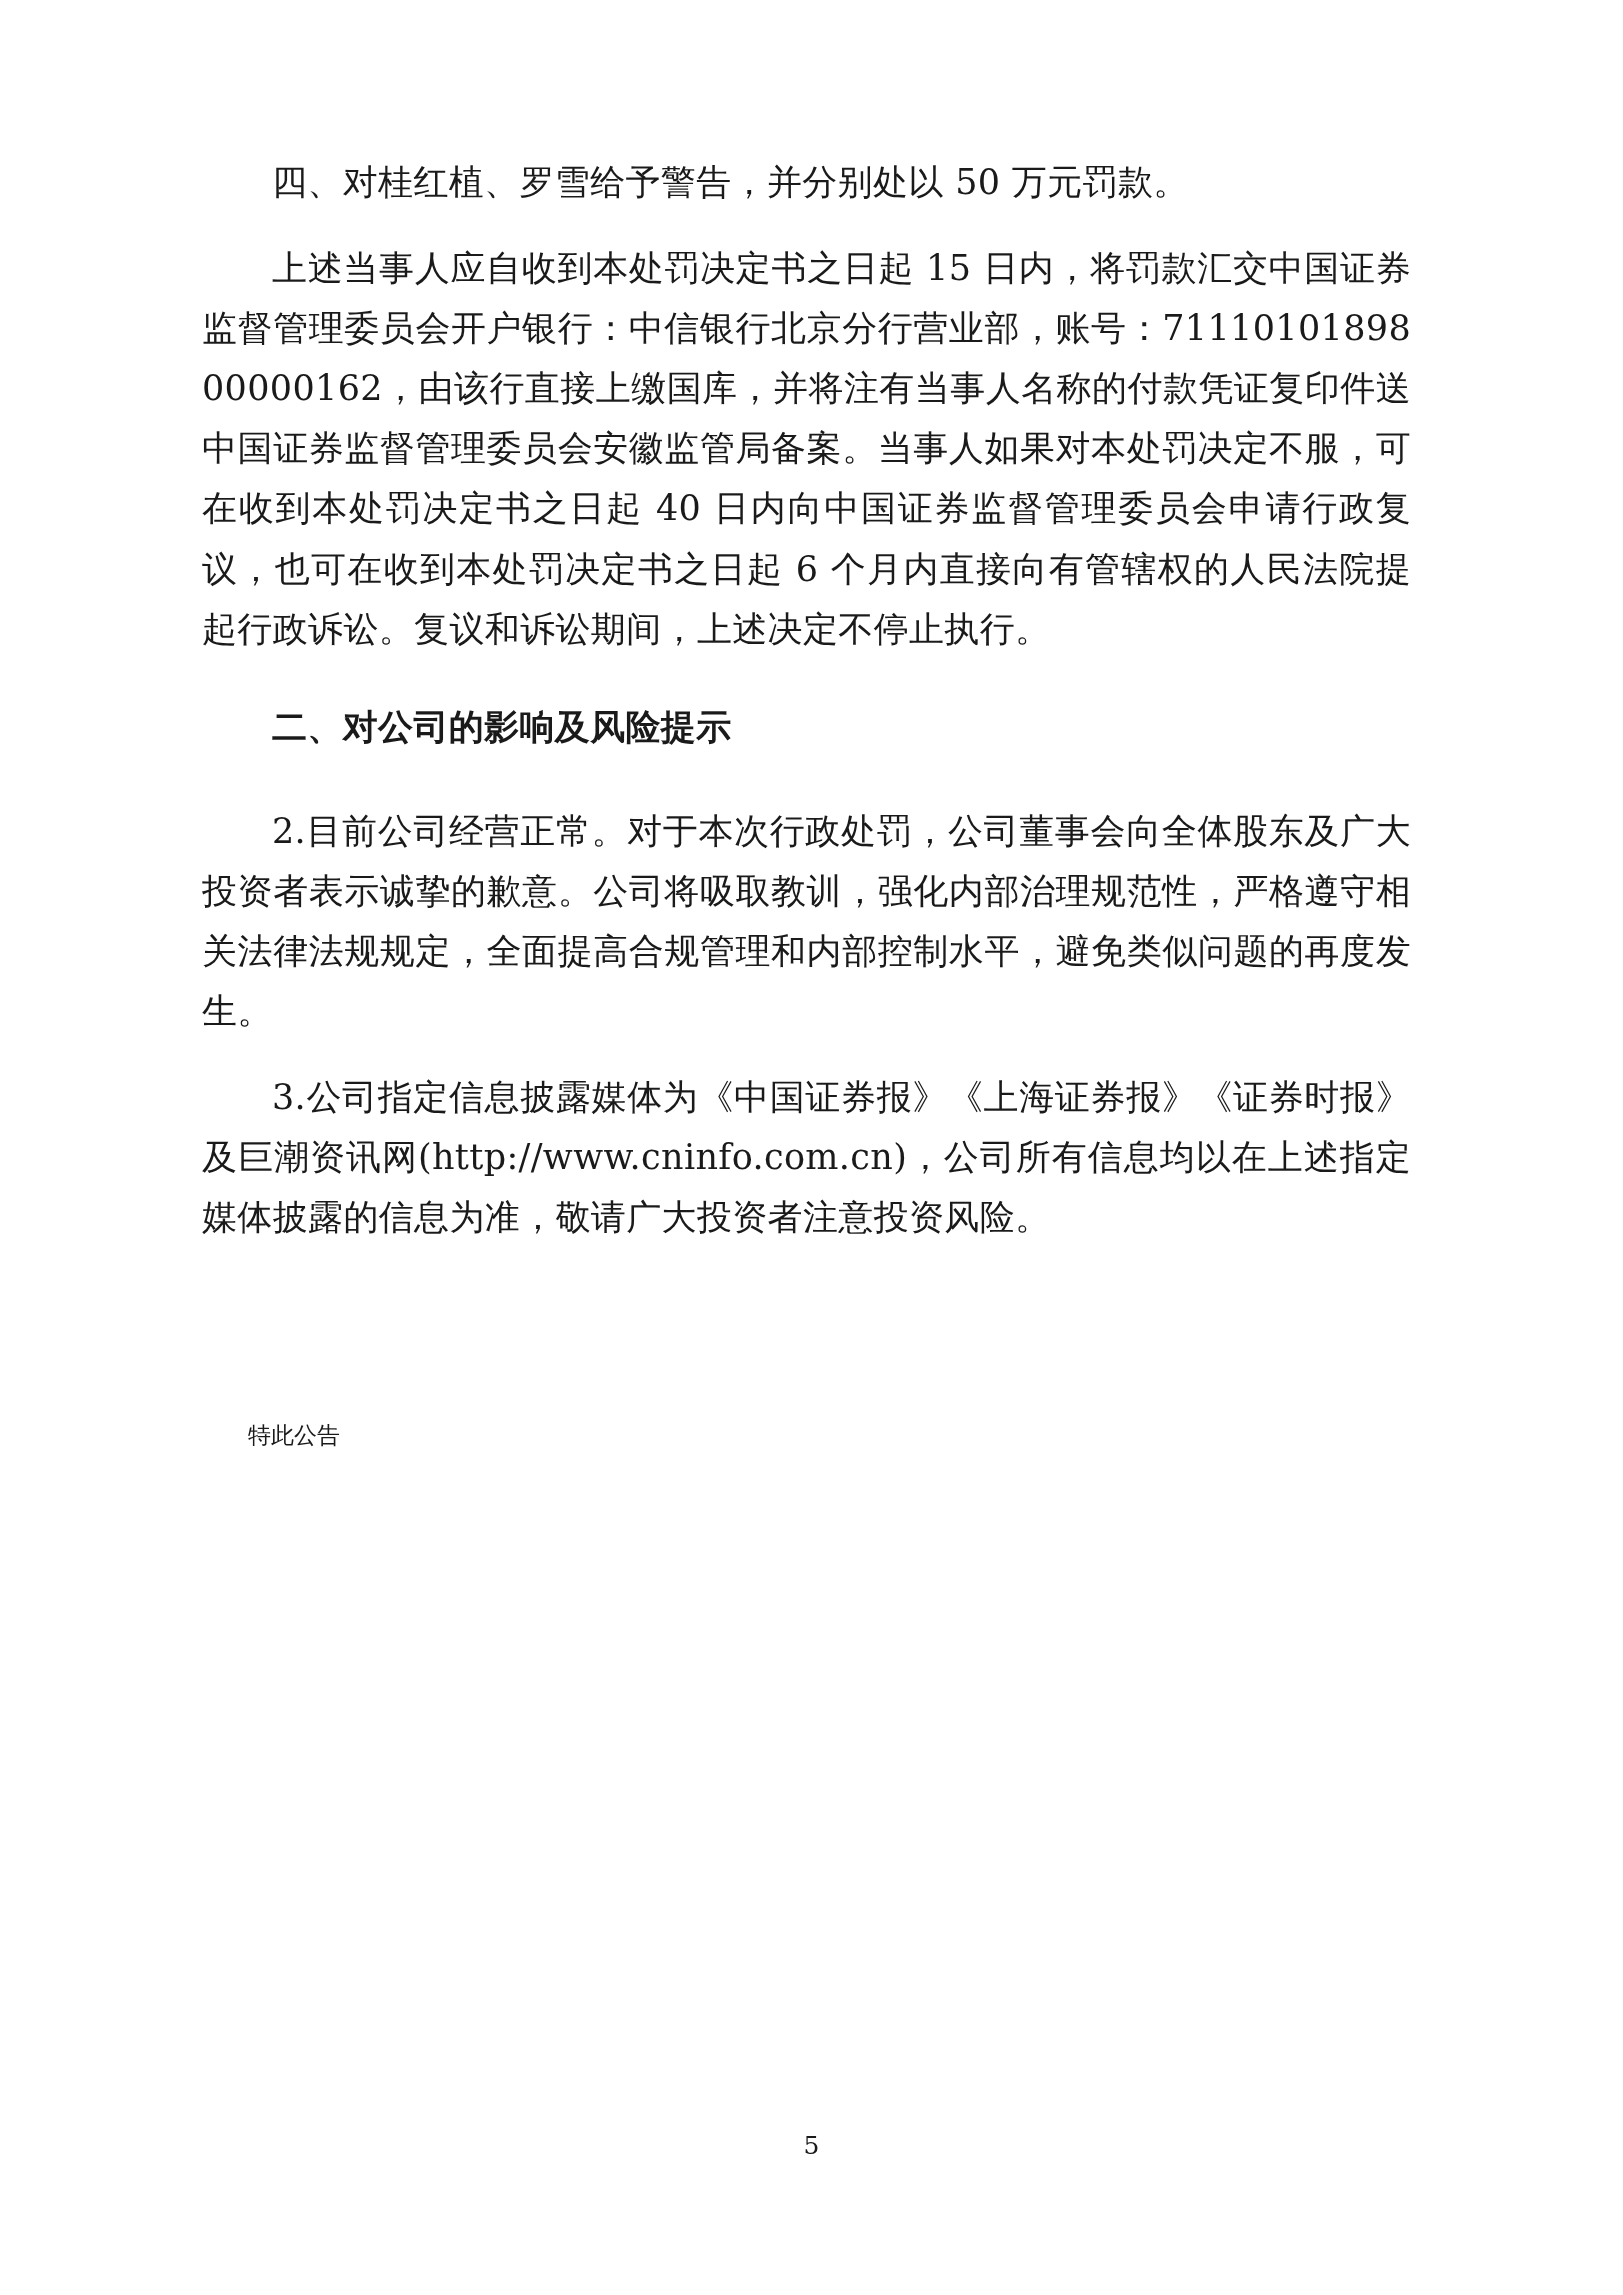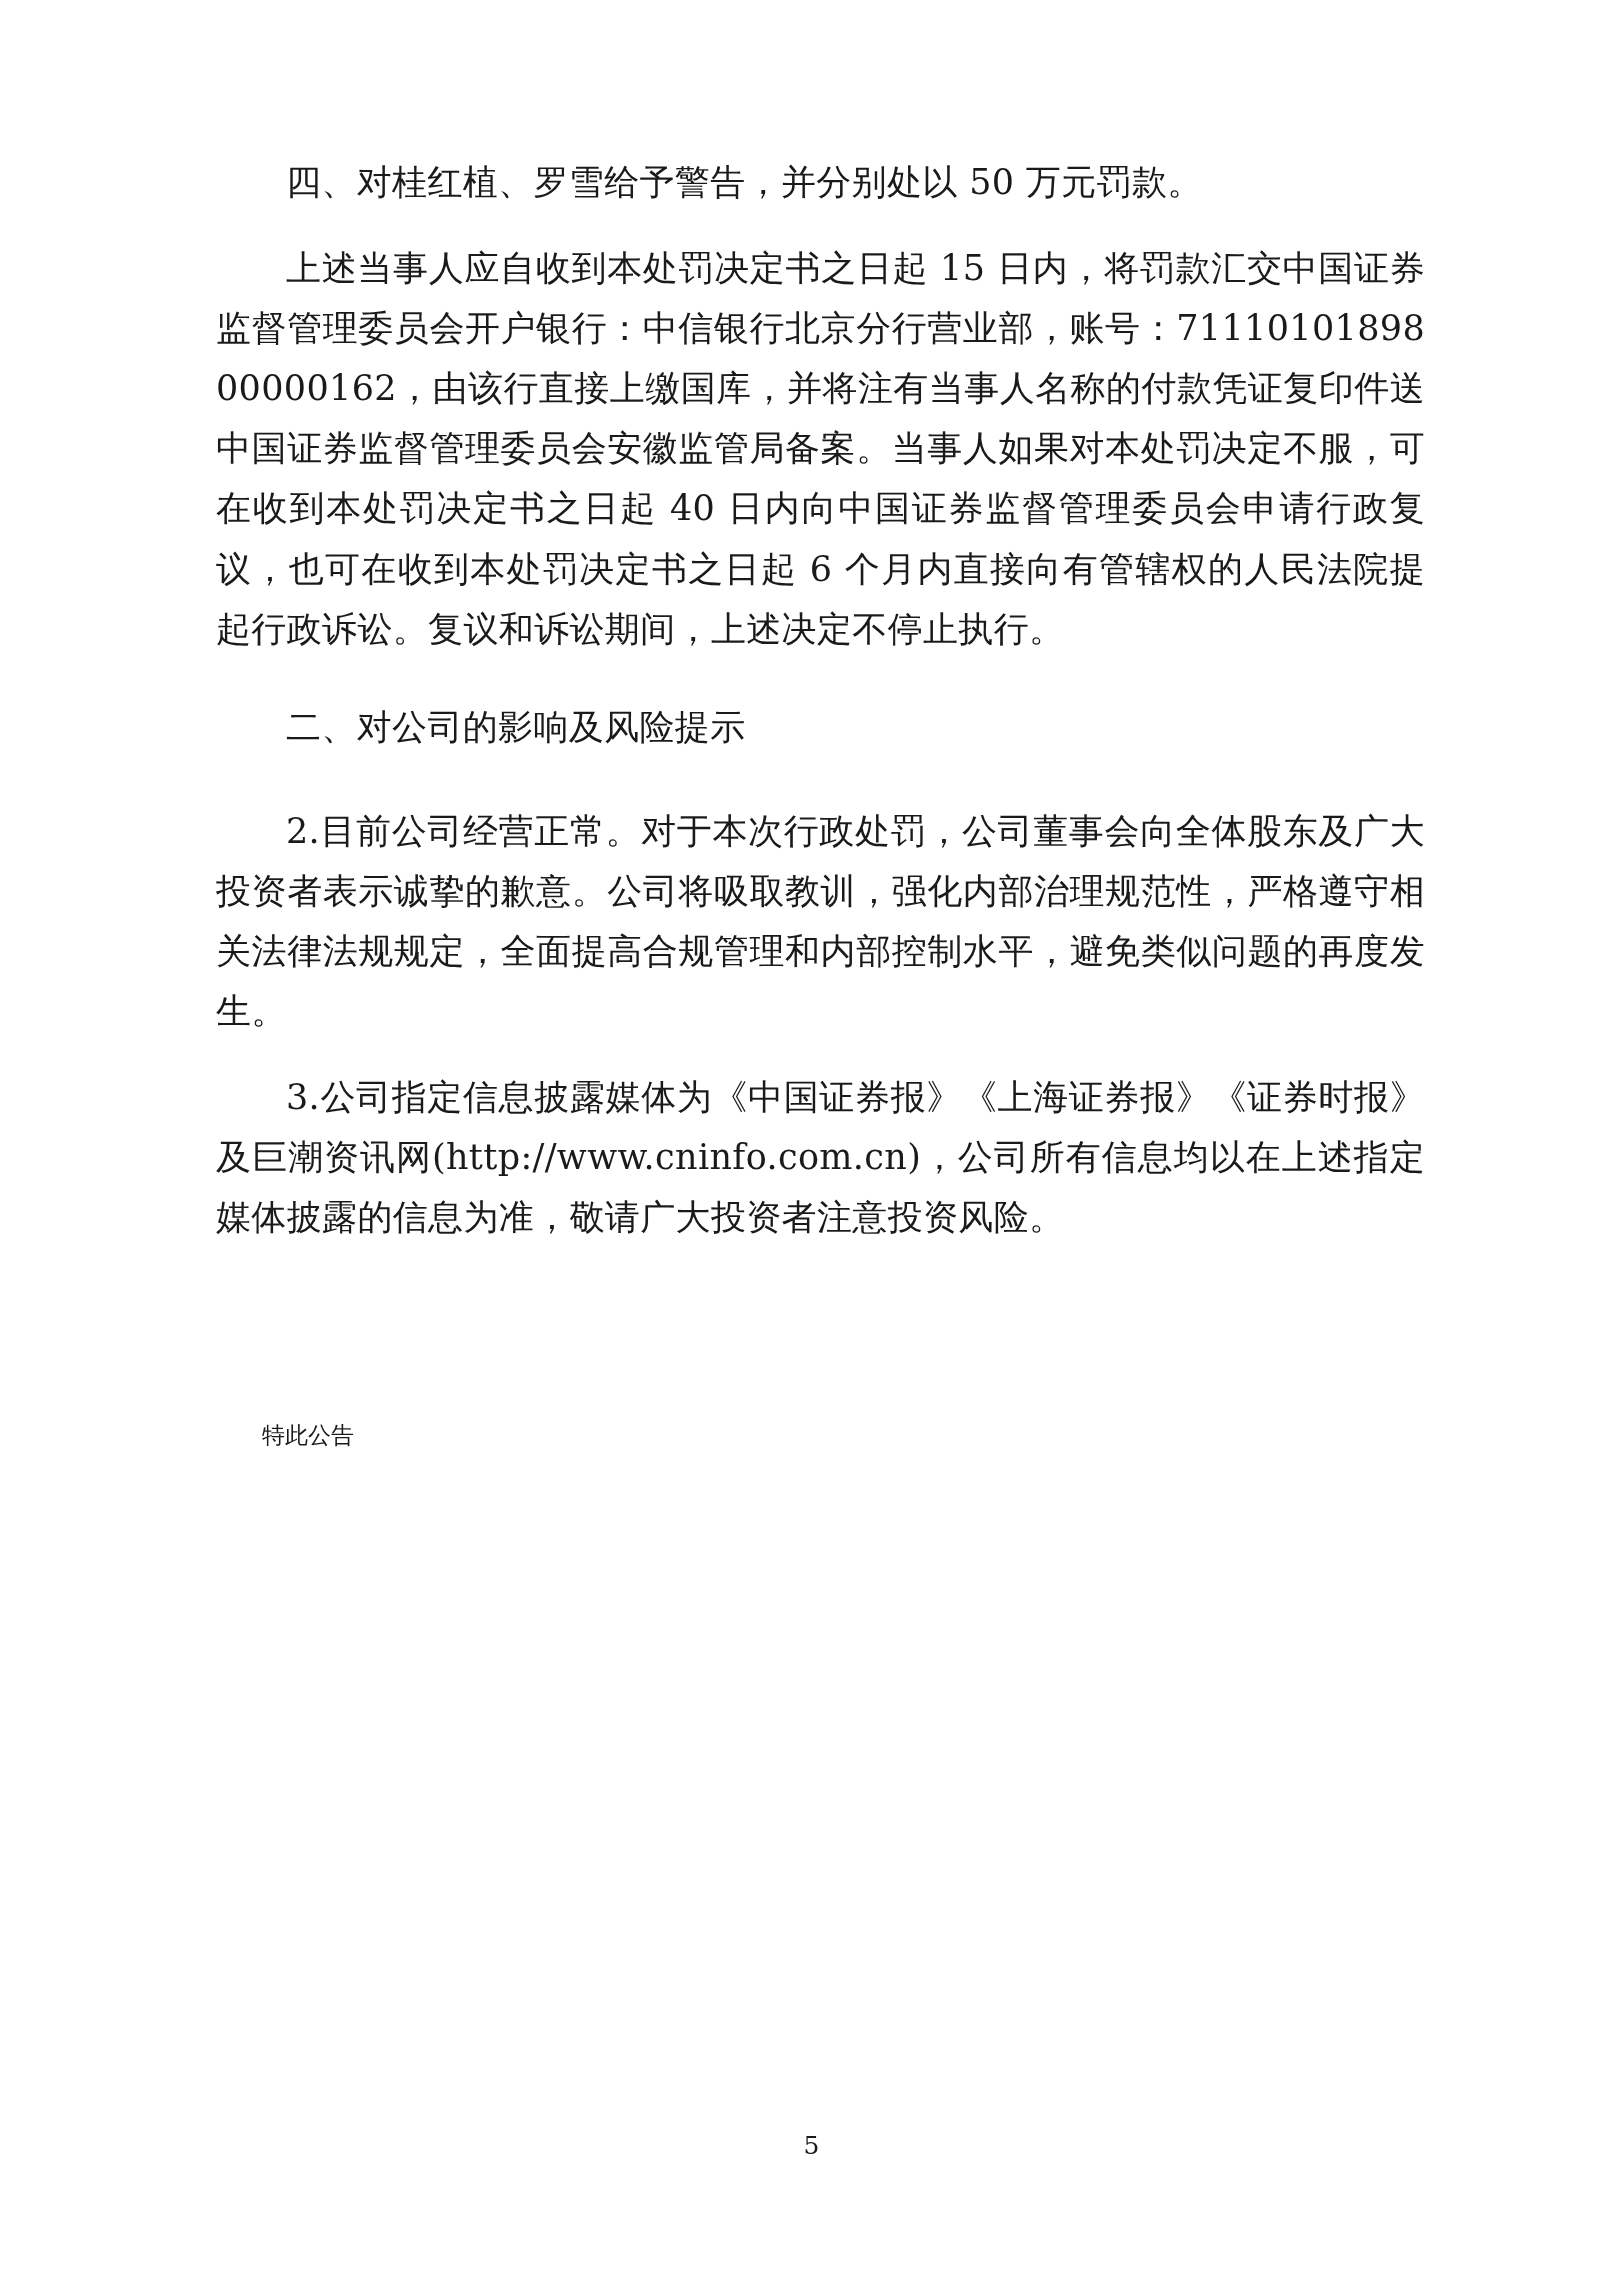--- a/index.html
+++ b/index.html
@@ -13,41 +13,41 @@
     height: 2295px;
     margin: 0 auto;
     background: #ffffff;
     box-sizing: border-box;
     font-family: "DejaVu Serif", "Liberation Serif", serif;
     color: #1a1a1a;
     overflow: hidden;
   }
   .content {
     position: absolute;
-    left: 216px;
+    left: 202px;
     top: 152px;
     width: 1209px;
   }
   p.para {
     margin: 0 0 0.10em 0;
     font-size: 35px;
     line-height: 1.72;
     text-align: justify;
     text-justify: inter-ideograph;
     letter-spacing: 0.01em;
     word-break: break-all;
   }
   p.indent {
     text-indent: 2em;
   }
   p.heading {
     margin: 0;
     font-size: 35px;
     line-height: 1.72;
-    font-weight: normal;
+    font-weight: bold;
     text-indent: 2em;
     letter-spacing: 0.01em;
   }
   .gap-sm { height: 22px; }
   .gap-md { height: 34px; }
   .gap-xl { height: 101px; }
   .gap-xxl { height: 142px; }
 
   .sign-block {
     margin-top: 0;

